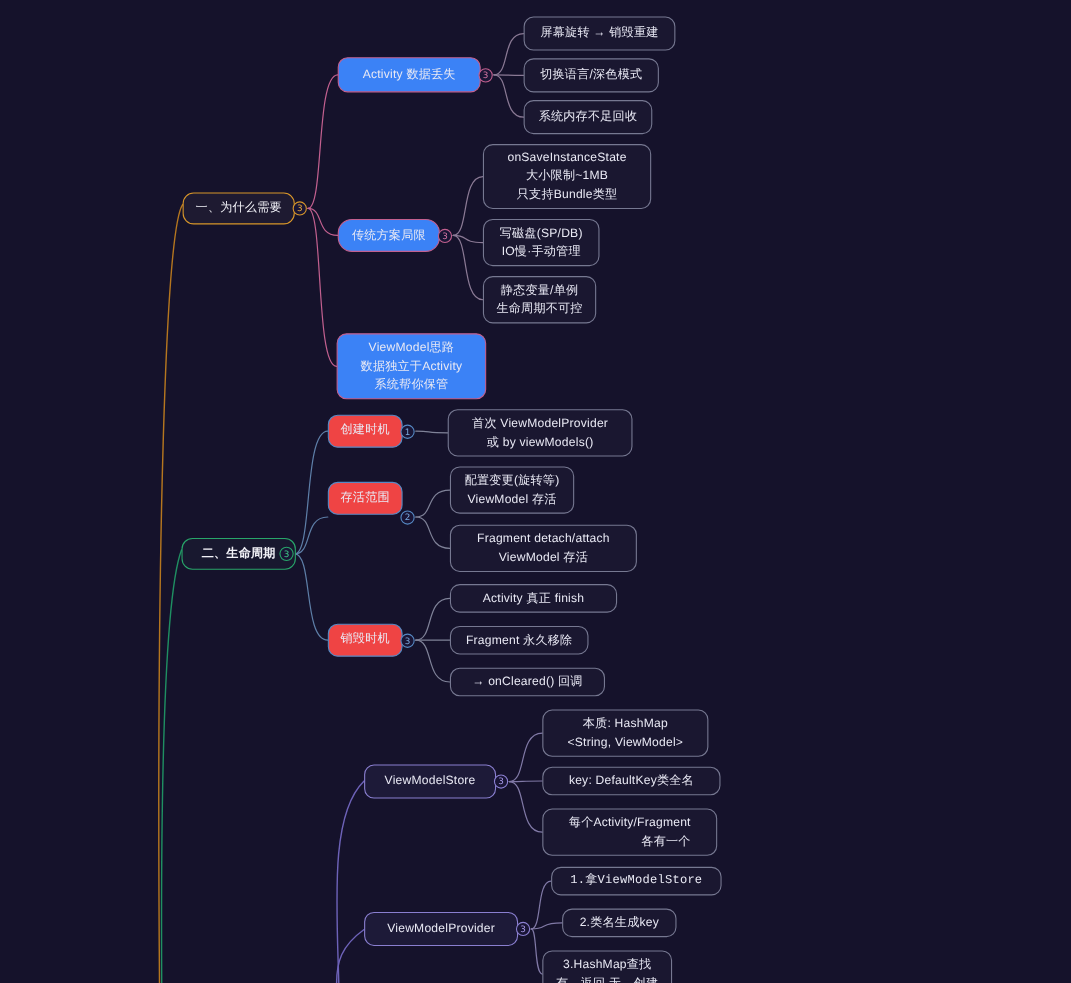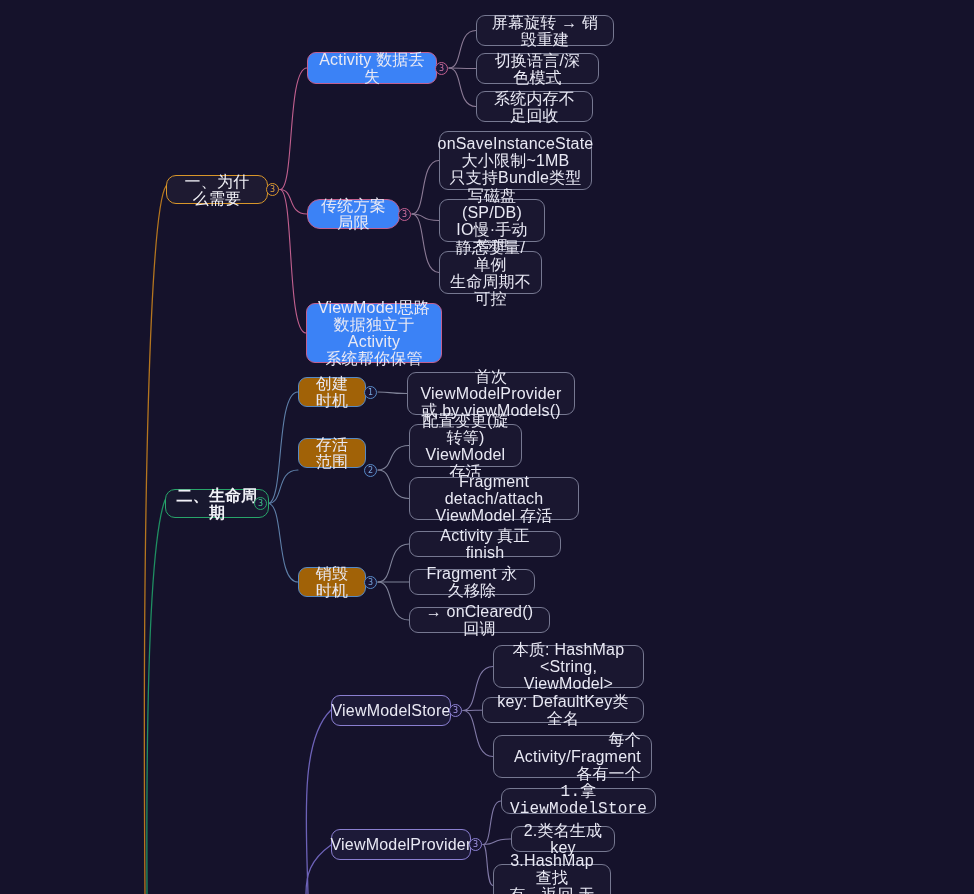--- a/index.html
+++ b/index.html
@@ -12,29 +12,29 @@
   #canvas{position:absolute;inset:0;width:974px;height:894px;}
   svg.links{position:absolute;left:0;top:0;width:974px;height:894px;pointer-events:none;}
 
   .node{
     position:absolute;box-sizing:border-box;
     display:flex;align-items:center;justify-content:center;
     text-align:center;border-radius:9px;
     background:#1b1733;
     border:1px solid #6d6f88;
     color:#e9e9f4;
-    font-size:16px;line-height:17px;
+    font-size:11px;line-height:17px;
     padding:4px 10px;
     white-space:pre-line;
     letter-spacing:.2px;
   }
   .node.root-orange{border-color:#d8962a;background:#1e1a31;color:#f2f2f8;border-width:1.4px;border-radius:10px;}
   .node.root-green {border-color:#28a56a;background:#18182f;color:#f2f2f8;border-width:1.4px;border-radius:10px;}
   .node.pink      {border-color:#c2608f;background:#3b82f6;border-width:1.2px;}
-  .node.blue      {border-color:#5689c4;background:#a16207;border-width:1.2px;}
+  .node.blue      {border-color:#5689c4;background:#ef4444;border-width:1.2px;font-family:Liberation Mono, monospace;}
   .node.purple    {border-color:#8a7fd0;background:#1d1a38;border-width:1.2px;}
   .node.leaf      {border-color:#767891;background:#1a1730;}
 
   .badge{
     position:absolute;width:13px;height:13px;border-radius:50%;
     box-sizing:border-box;border:1px solid #9aa0bb;
     background:#191535;color:#cfd2e6;
     font-size:8px;line-height:11px;text-align:center;
     font-family:"DejaVu Sans",sans-serif;
     display:flex;align-items:center;justify-content:center;
@@ -121,21 +121,21 @@
 ViewModel 存活</div>
       <div class="node blue" style="left: 298px; top: 567px; width: 68px; height: 30px;">销毁时机</div>
       <div class="badge b-blue" style="left: 364px; top: 575.5px;">3</div>
       <div class="node leaf" style="left: 409px; top: 531px; width: 152px; height: 26px;">Activity 真正 finish</div>
       <div class="node leaf" style="left: 409px; top: 569px; width: 126px; height: 26px;">Fragment 永久移除</div>
       <div class="node leaf" style="left: 409px; top: 607px; width: 141px; height: 26px;">→ onCleared() 回调</div>
       <div class="node purple" style="left: 331px; top: 695px; width: 120px; height: 31px;">ViewModelStore</div>
       <div class="badge b-purple" style="left: 449px; top: 704px;">3</div>
       <div class="node leaf" style="left: 493px; top: 645px; width: 151px; height: 43px;">本质: HashMap
 &lt;String, ViewModel&gt;</div>
-      <div class="node leaf" style="left: 482px; top: 697px; width: 162px; height: 26px;">key: DefaultKey类全名</div>
+      <div class="node leaf" style="left: 493px; top: 697px; width: 162px; height: 26px;">key: DefaultKey类全名</div>
       <div class="node leaf" style="left: 493px; top: 735px; width: 159px; height: 43px; text-align: right;">每个Activity/Fragment
 各有一个</div>
       <div class="node purple" style="left: 331px; top: 829px; width: 140px; height: 31px;">ViewModelProvider</div>
       <div class="badge b-purple" style="left: 469px; top: 838px;">3</div>
       <div class="node leaf" style="left: 501px; top: 788px; width: 155px; height: 26px; font-family: Liberation Mono, monospace;">1.拿ViewModelStore</div>
       <div class="node leaf" style="left: 511px; top: 826px; width: 104px; height: 26px;">2.类名生成key</div>
       <div class="node leaf" style="left: 493px; top: 864px; width: 118px; height: 43px;">3.HashMap查找
 有→返回 无→创建</div>
     </div>
 </div>

